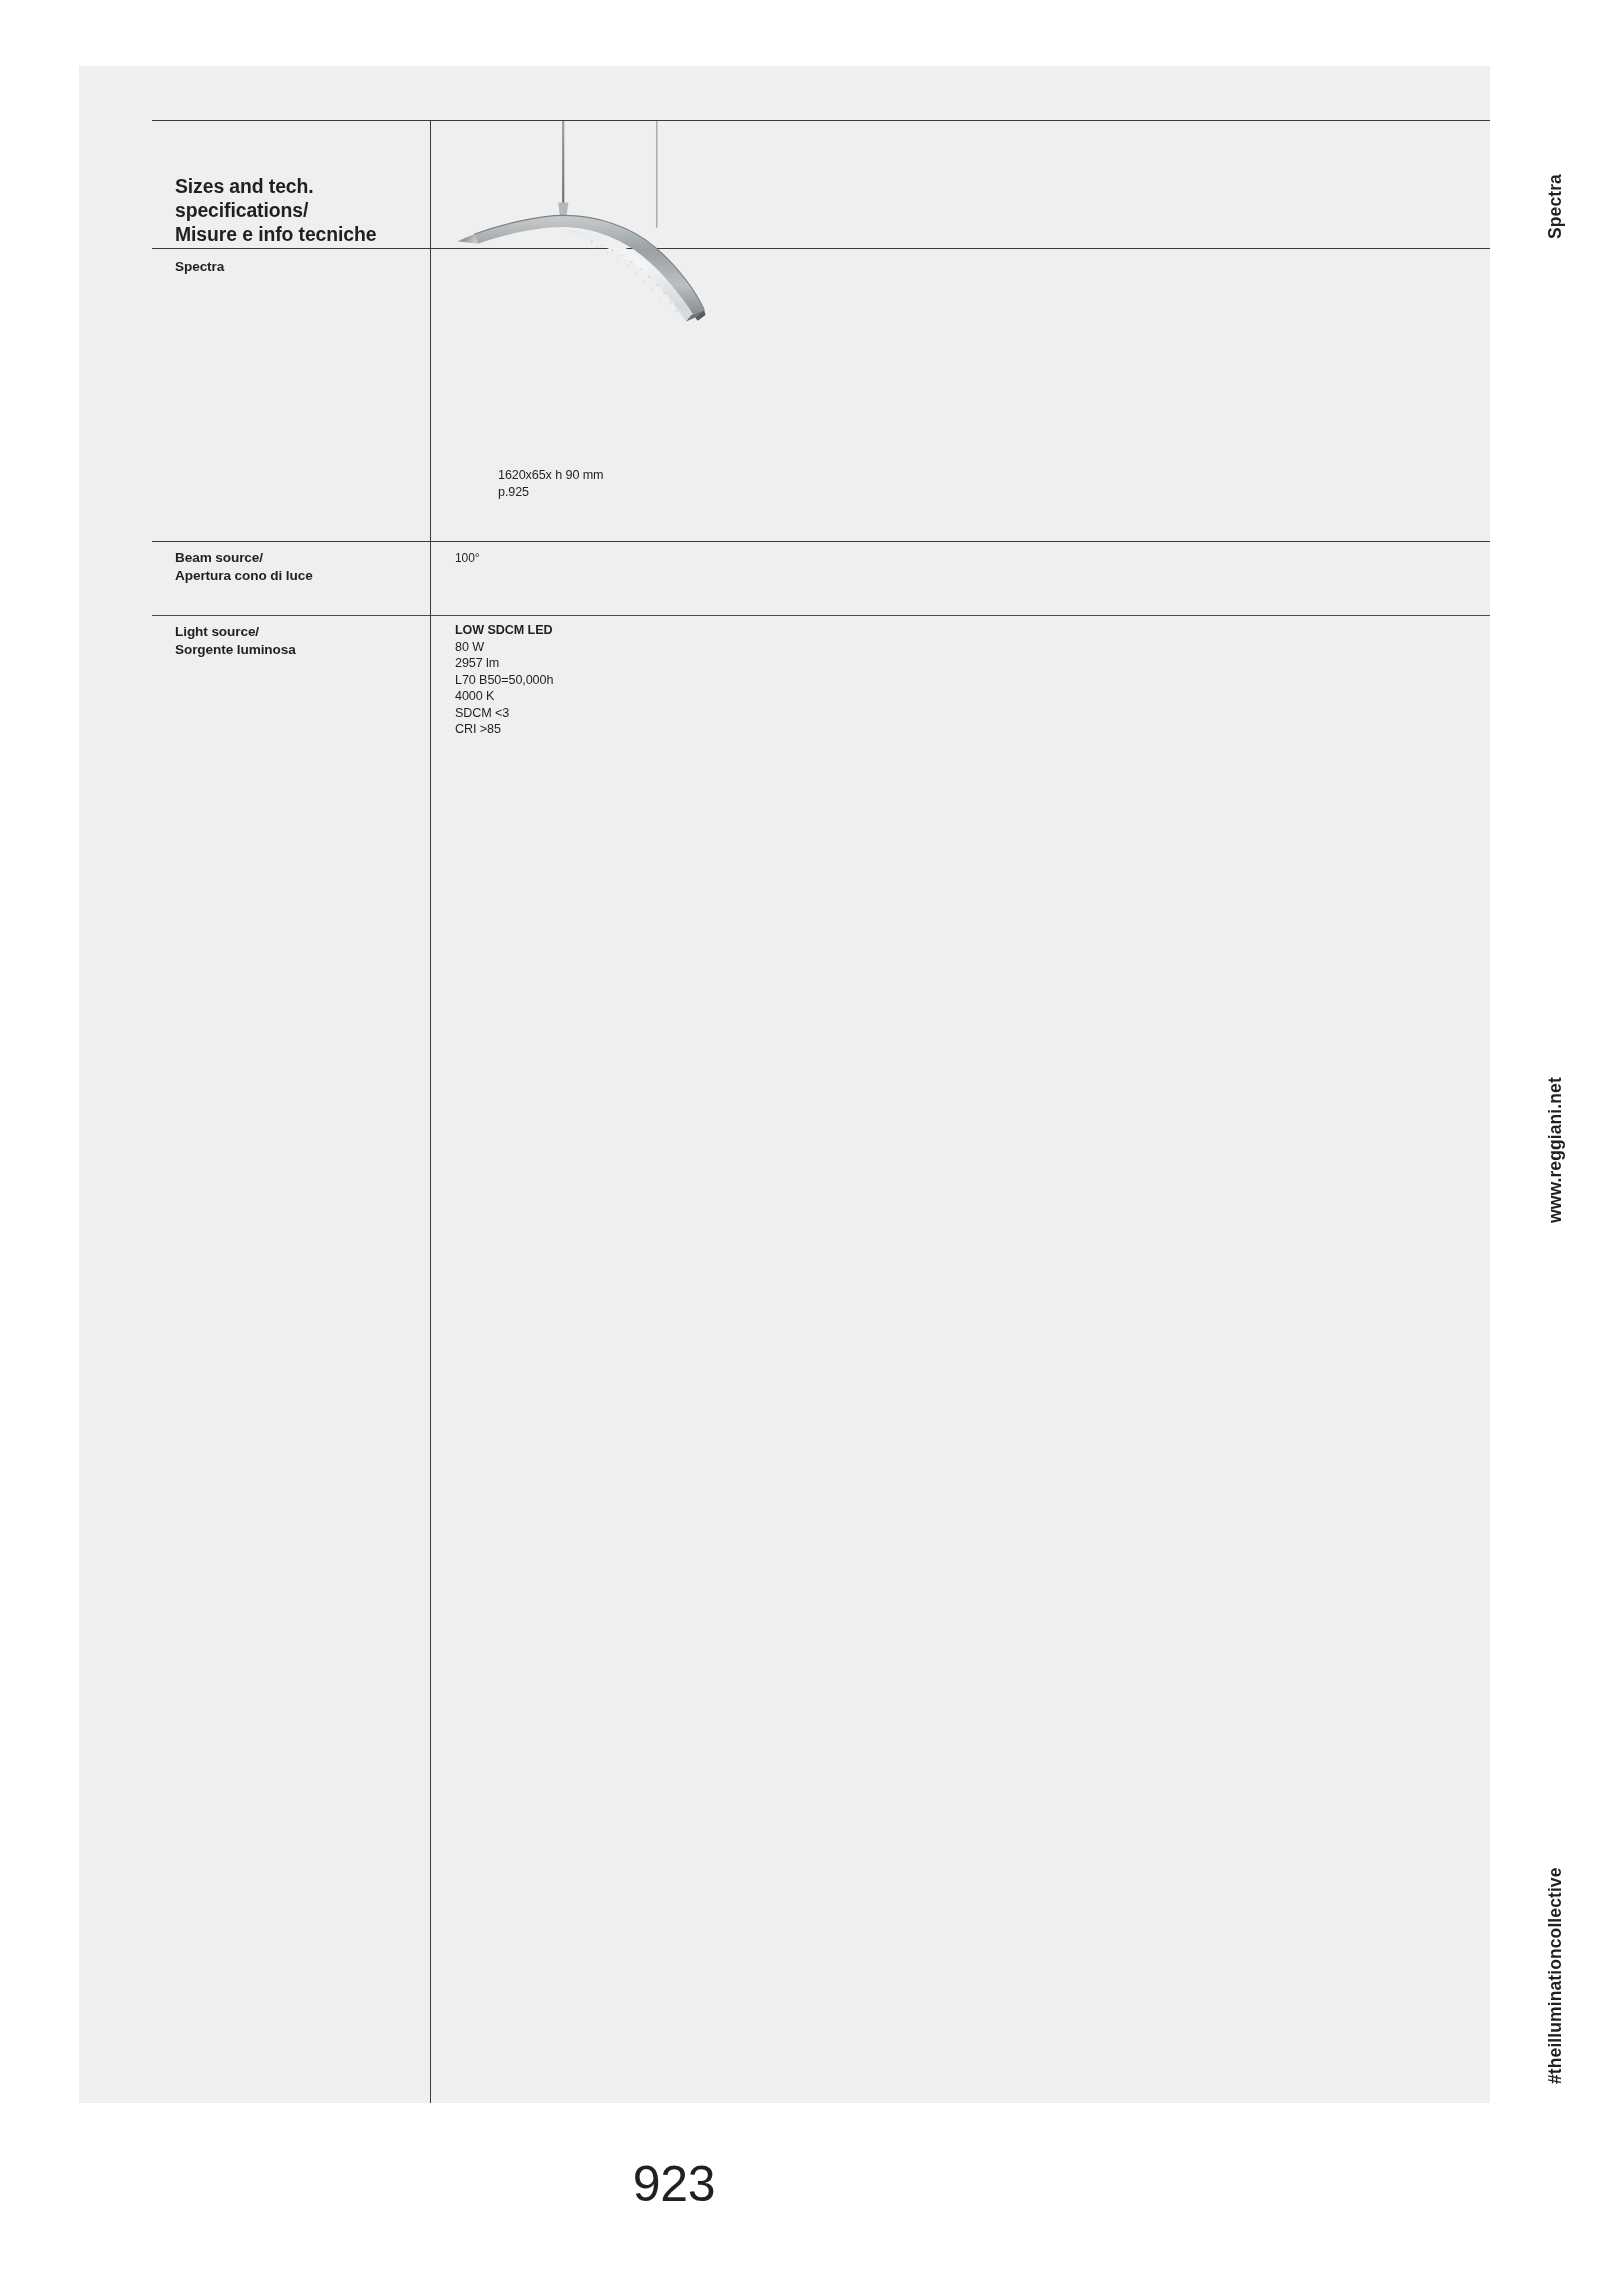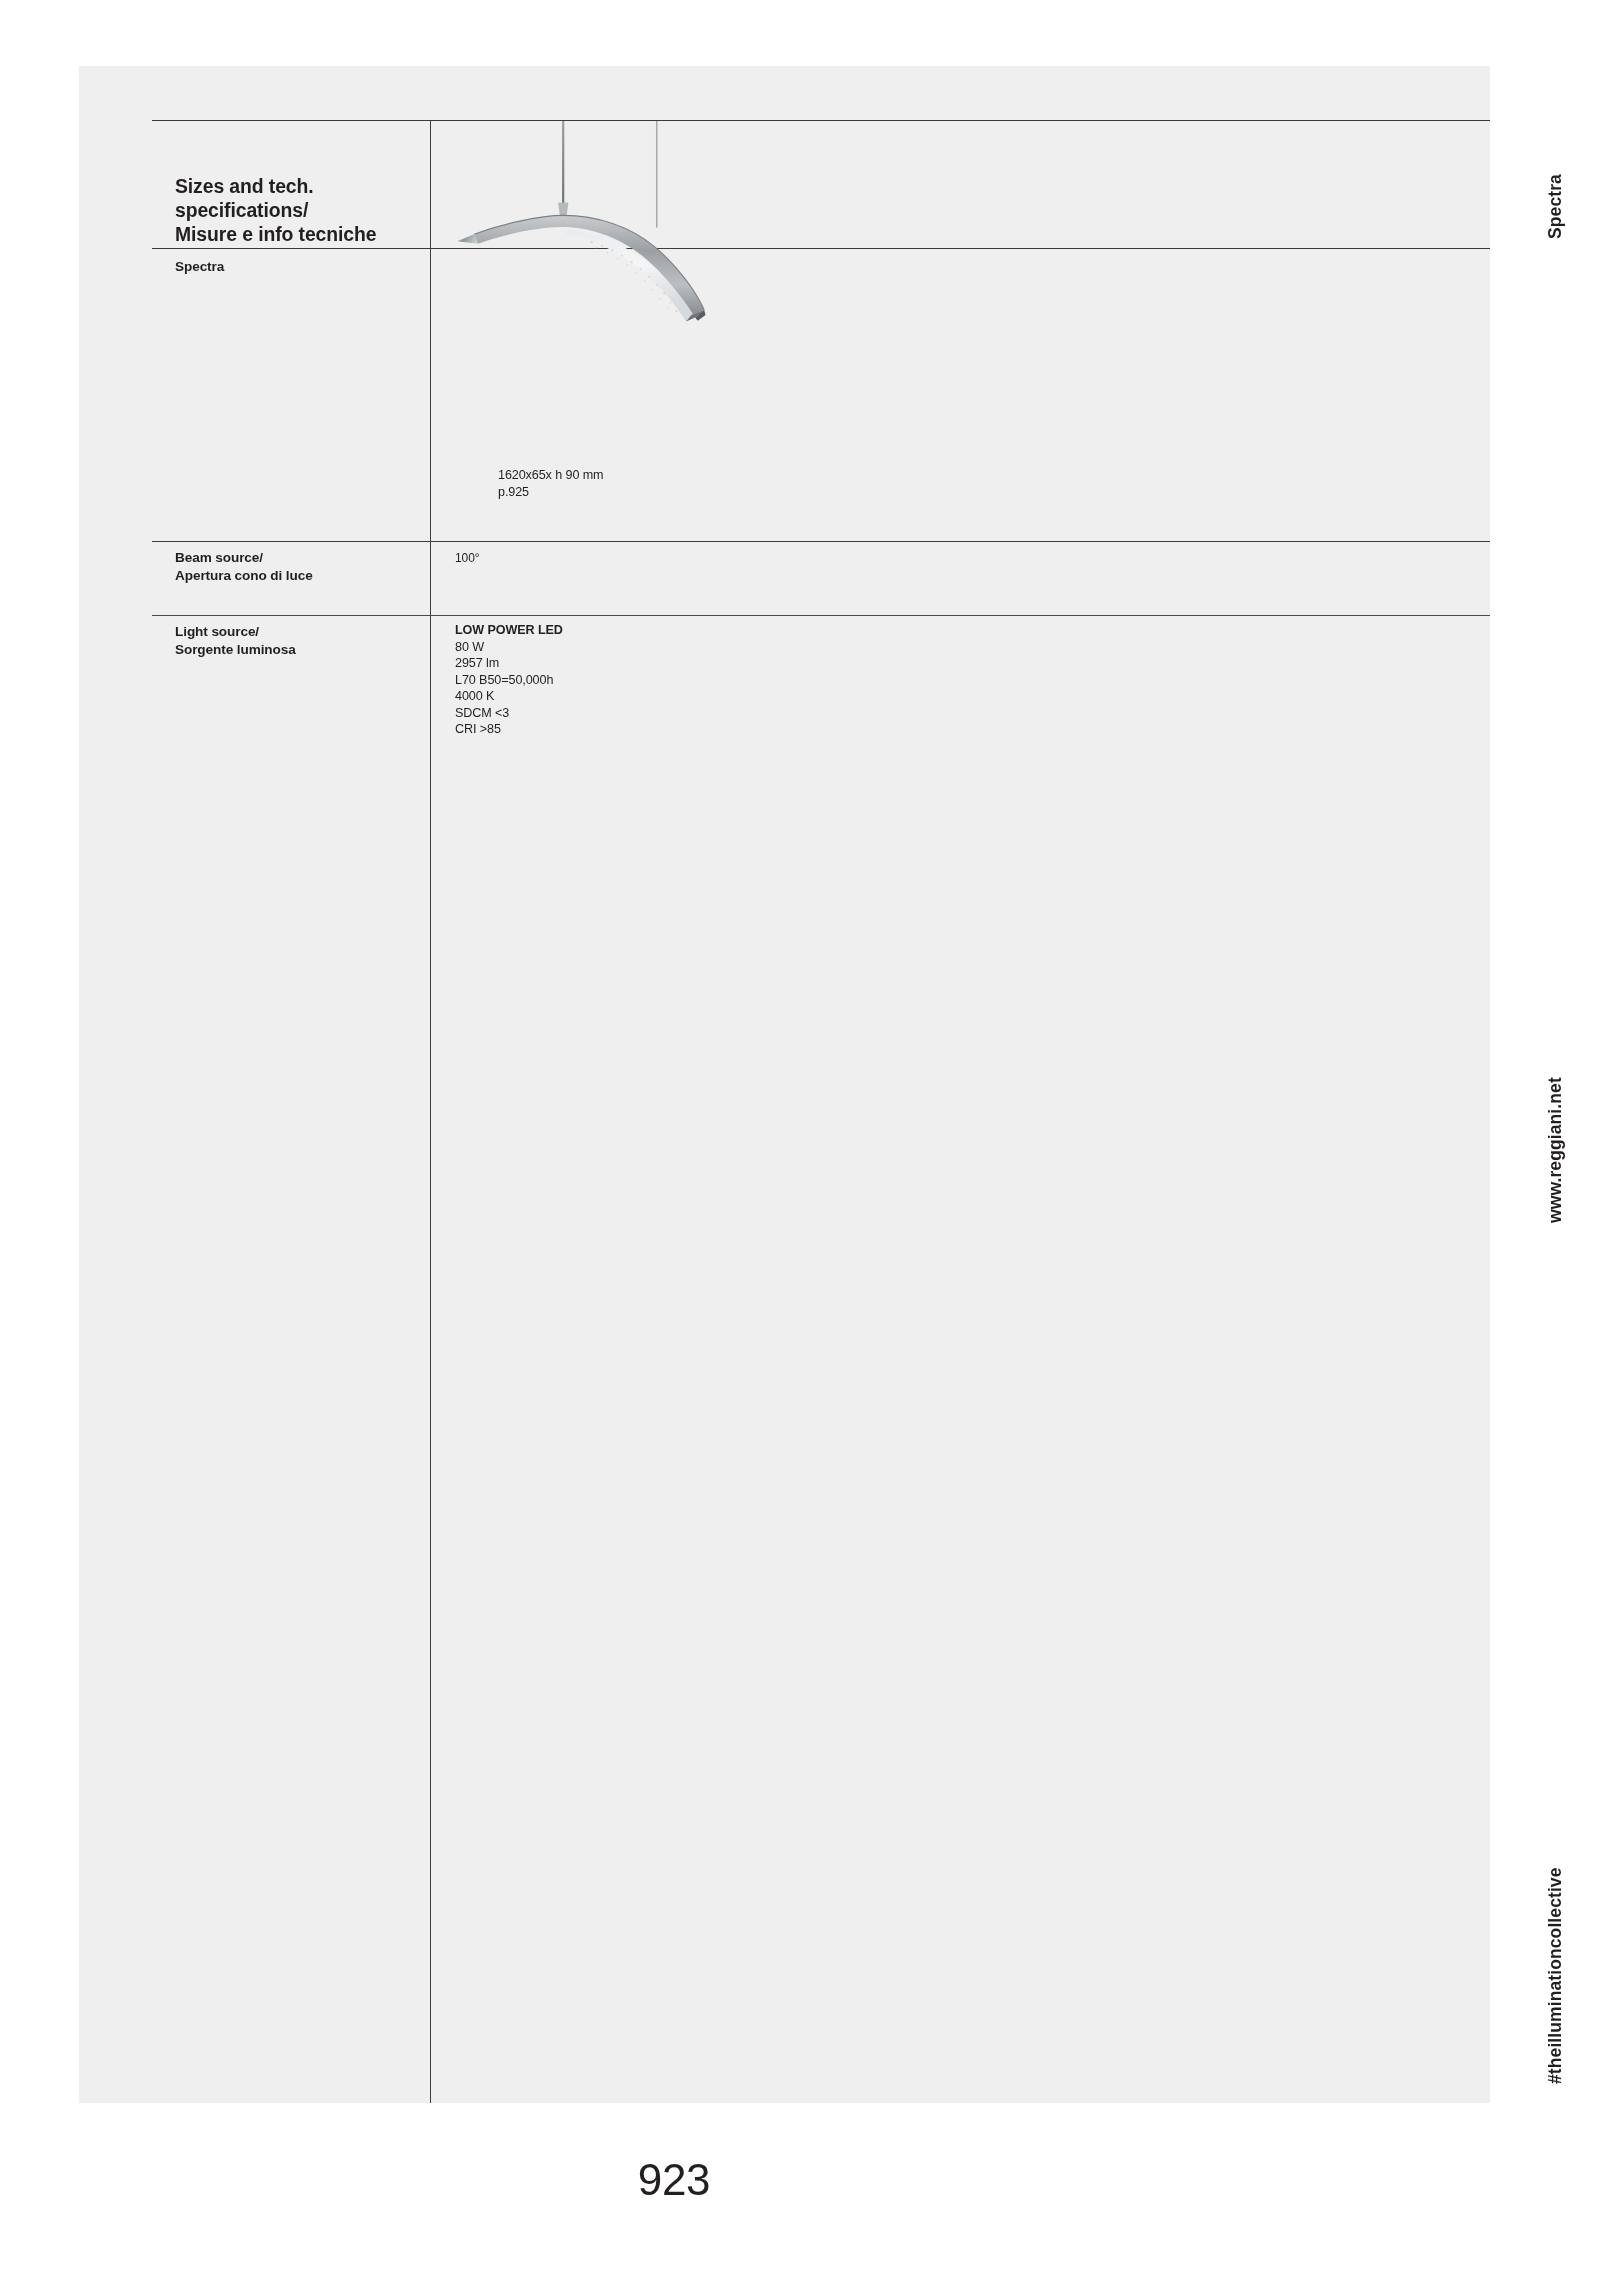--- a/index.html
+++ b/index.html
@@ -157,21 +157,21 @@
     font-size: 17.5px;
   }
 
   
   #page-number {
     position: absolute;
     left: 0;
     top: 2155px;
     width: 1348px;
     text-align: center;
-    font-size: 44px;
+    font-size: 50px;
     font-weight: 400;
     color: #231f20;
     letter-spacing: -0.3px;
   }
 </style>
 </head>
 <body>
 
 <div id="grey-panel"></div>
 
@@ -194,21 +194,21 @@
     <div>Beam source/</div>
     <div>Apertura cono di luce</div>
   </div>
   <div class="cell-value" id="beam-value">100°</div>
 
   <div class="cell-label" id="source-label">
     <div>Light source/</div>
     <div>Sorgente luminosa</div>
   </div>
   <div class="cell-value" id="source-value">
-    <div class="strong">LOW POWER LED</div>
+    <div class="strong">LOW SDCM LED</div>
     <div>80 W</div>
     <div>2957 lm</div>
     <div>L70 B50=50,000h</div>
     <div>4000 K</div>
     <div>SDCM &lt;3</div>
     <div>CRI &gt;85</div>
   </div>
 
 </div>
 

